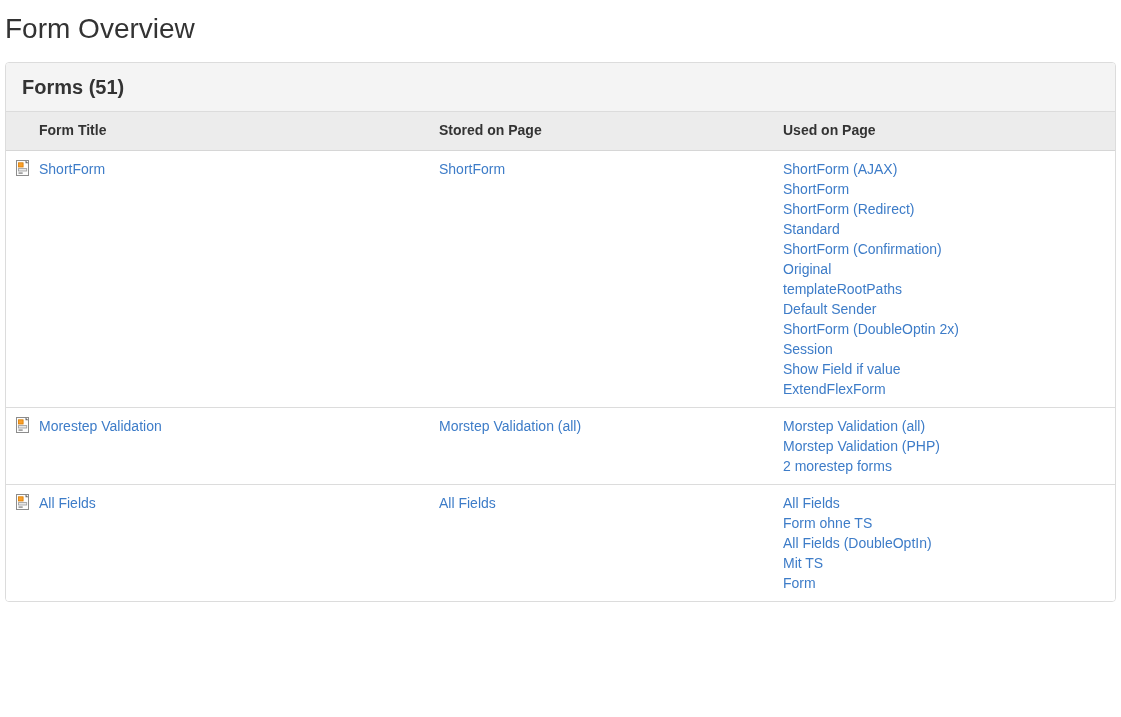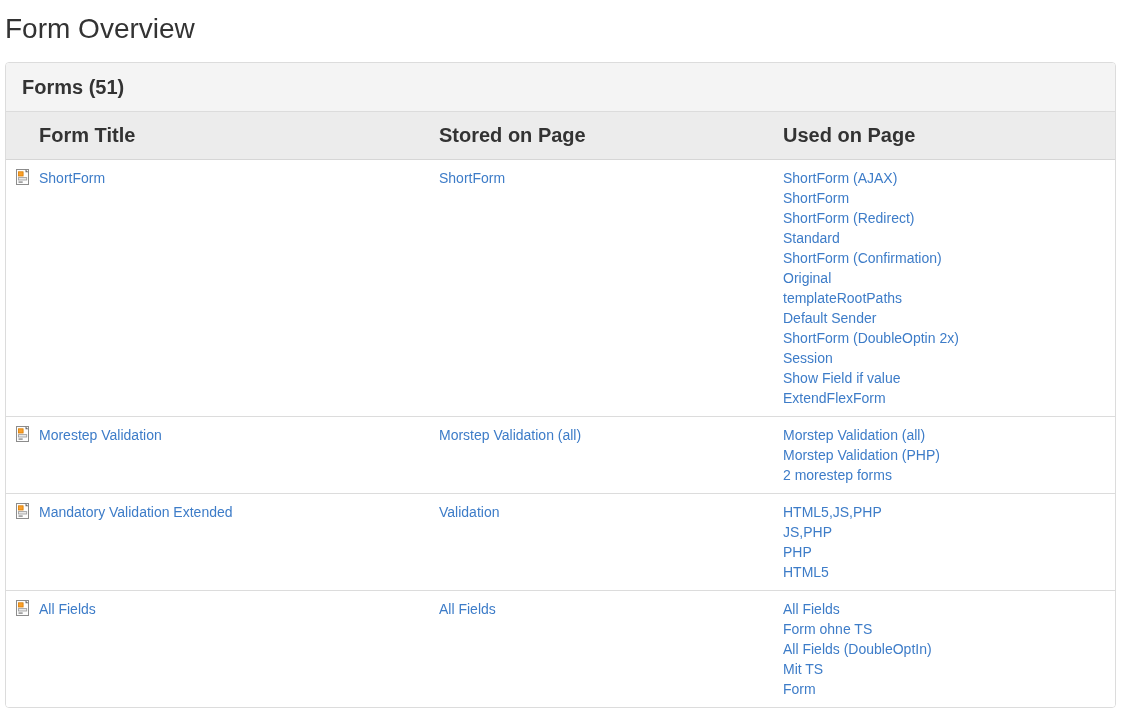--- a/index.html
+++ b/index.html
@@ -24,21 +24,21 @@
   }
   .panel-heading{
     background:var(--heading-bg);padding:10px 16px;font-size:20px;font-weight:bold;
     border-bottom:1px solid var(--border);color:#333;
   }
   table.forms-table{width:100%;border-collapse:collapse;table-layout:fixed;}
   col.col-icon{width:29px;}
   col.col-title{width:396px;}
   col.col-stored{width:344px;}
   thead th{
-    background:var(--header-bg);text-align:left;font-size:20px;font-weight:bold;
+    background:var(--header-bg);text-align:left;font-size:14px;font-weight:bold;
     padding:9px 8px;border-bottom:1px solid #d6d6d6;color:#333;
   }
   thead th.title-col{padding-left:4px;}
   tbody td{
     padding:8px;vertical-align:top;border-top:1px solid var(--border);
     font-size:14px;line-height:20px;background:#fff;
   }
   tbody td.icon-cell{padding:9px 0 8px 9px;}
   tbody td.title-cell{padding-left:4px;}
   a{color:var(--link);text-decoration:none;cursor:pointer;}
@@ -117,39 +117,20 @@
           <tr>
             <td class="icon-cell">
   <svg class="form-icon" viewBox="0 0 16 16" width="16" height="16" xmlns="http://www.w3.org/2000/svg">
     <rect x="1.5" y="0.5" width="12" height="15" fill="#fdfdfd" stroke="#8c8c8c"></rect>
     <polygon points="10.5,0.5 13.5,3.2 10.5,3.2" fill="#6e6e6e"></polygon>
     <rect x="3.5" y="2.8" width="4.6" height="4.2" fill="#f9a02c" stroke="#d97c00" stroke-width="0.8"></rect>
     <rect x="3.5" y="8.6" width="8.2" height="2.4" fill="#e9e9e9" stroke="#9a9a9a" stroke-width="0.8"></rect>
     <rect x="3.5" y="12.4" width="4.2" height="1.4" fill="#8c8c8c"></rect>
   </svg>
 </td>
-            <td class="title-cell"><a>Mandatory Validation Extended</a></td>
-            <td class="stored-cell"><a>Validation</a></td>
-            <td class="used-cell">
-              <a>HTML5,JS,PHP</a>
-              <a>JS,PHP</a>
-              <a>PHP</a>
-              <a>HTML5</a>
-            </td>
-          </tr>
-          <tr>
-            <td class="icon-cell">
-  <svg class="form-icon" viewBox="0 0 16 16" width="16" height="16" xmlns="http://www.w3.org/2000/svg">
-    <rect x="1.5" y="0.5" width="12" height="15" fill="#fdfdfd" stroke="#8c8c8c"></rect>
-    <polygon points="10.5,0.5 13.5,3.2 10.5,3.2" fill="#6e6e6e"></polygon>
-    <rect x="3.5" y="2.8" width="4.6" height="4.2" fill="#f9a02c" stroke="#d97c00" stroke-width="0.8"></rect>
-    <rect x="3.5" y="8.6" width="8.2" height="2.4" fill="#e9e9e9" stroke="#9a9a9a" stroke-width="0.8"></rect>
-    <rect x="3.5" y="12.4" width="4.2" height="1.4" fill="#8c8c8c"></rect>
-  </svg>
-</td>
             <td class="title-cell"><a>All Fields</a></td>
             <td class="stored-cell"><a>All Fields</a></td>
             <td class="used-cell">
               <a>All Fields</a>
               <a>Form ohne TS</a>
               <a>All Fields (DoubleOptIn)</a>
               <a>Mit TS</a>
               <a>Form</a>
             </td>
           </tr>

